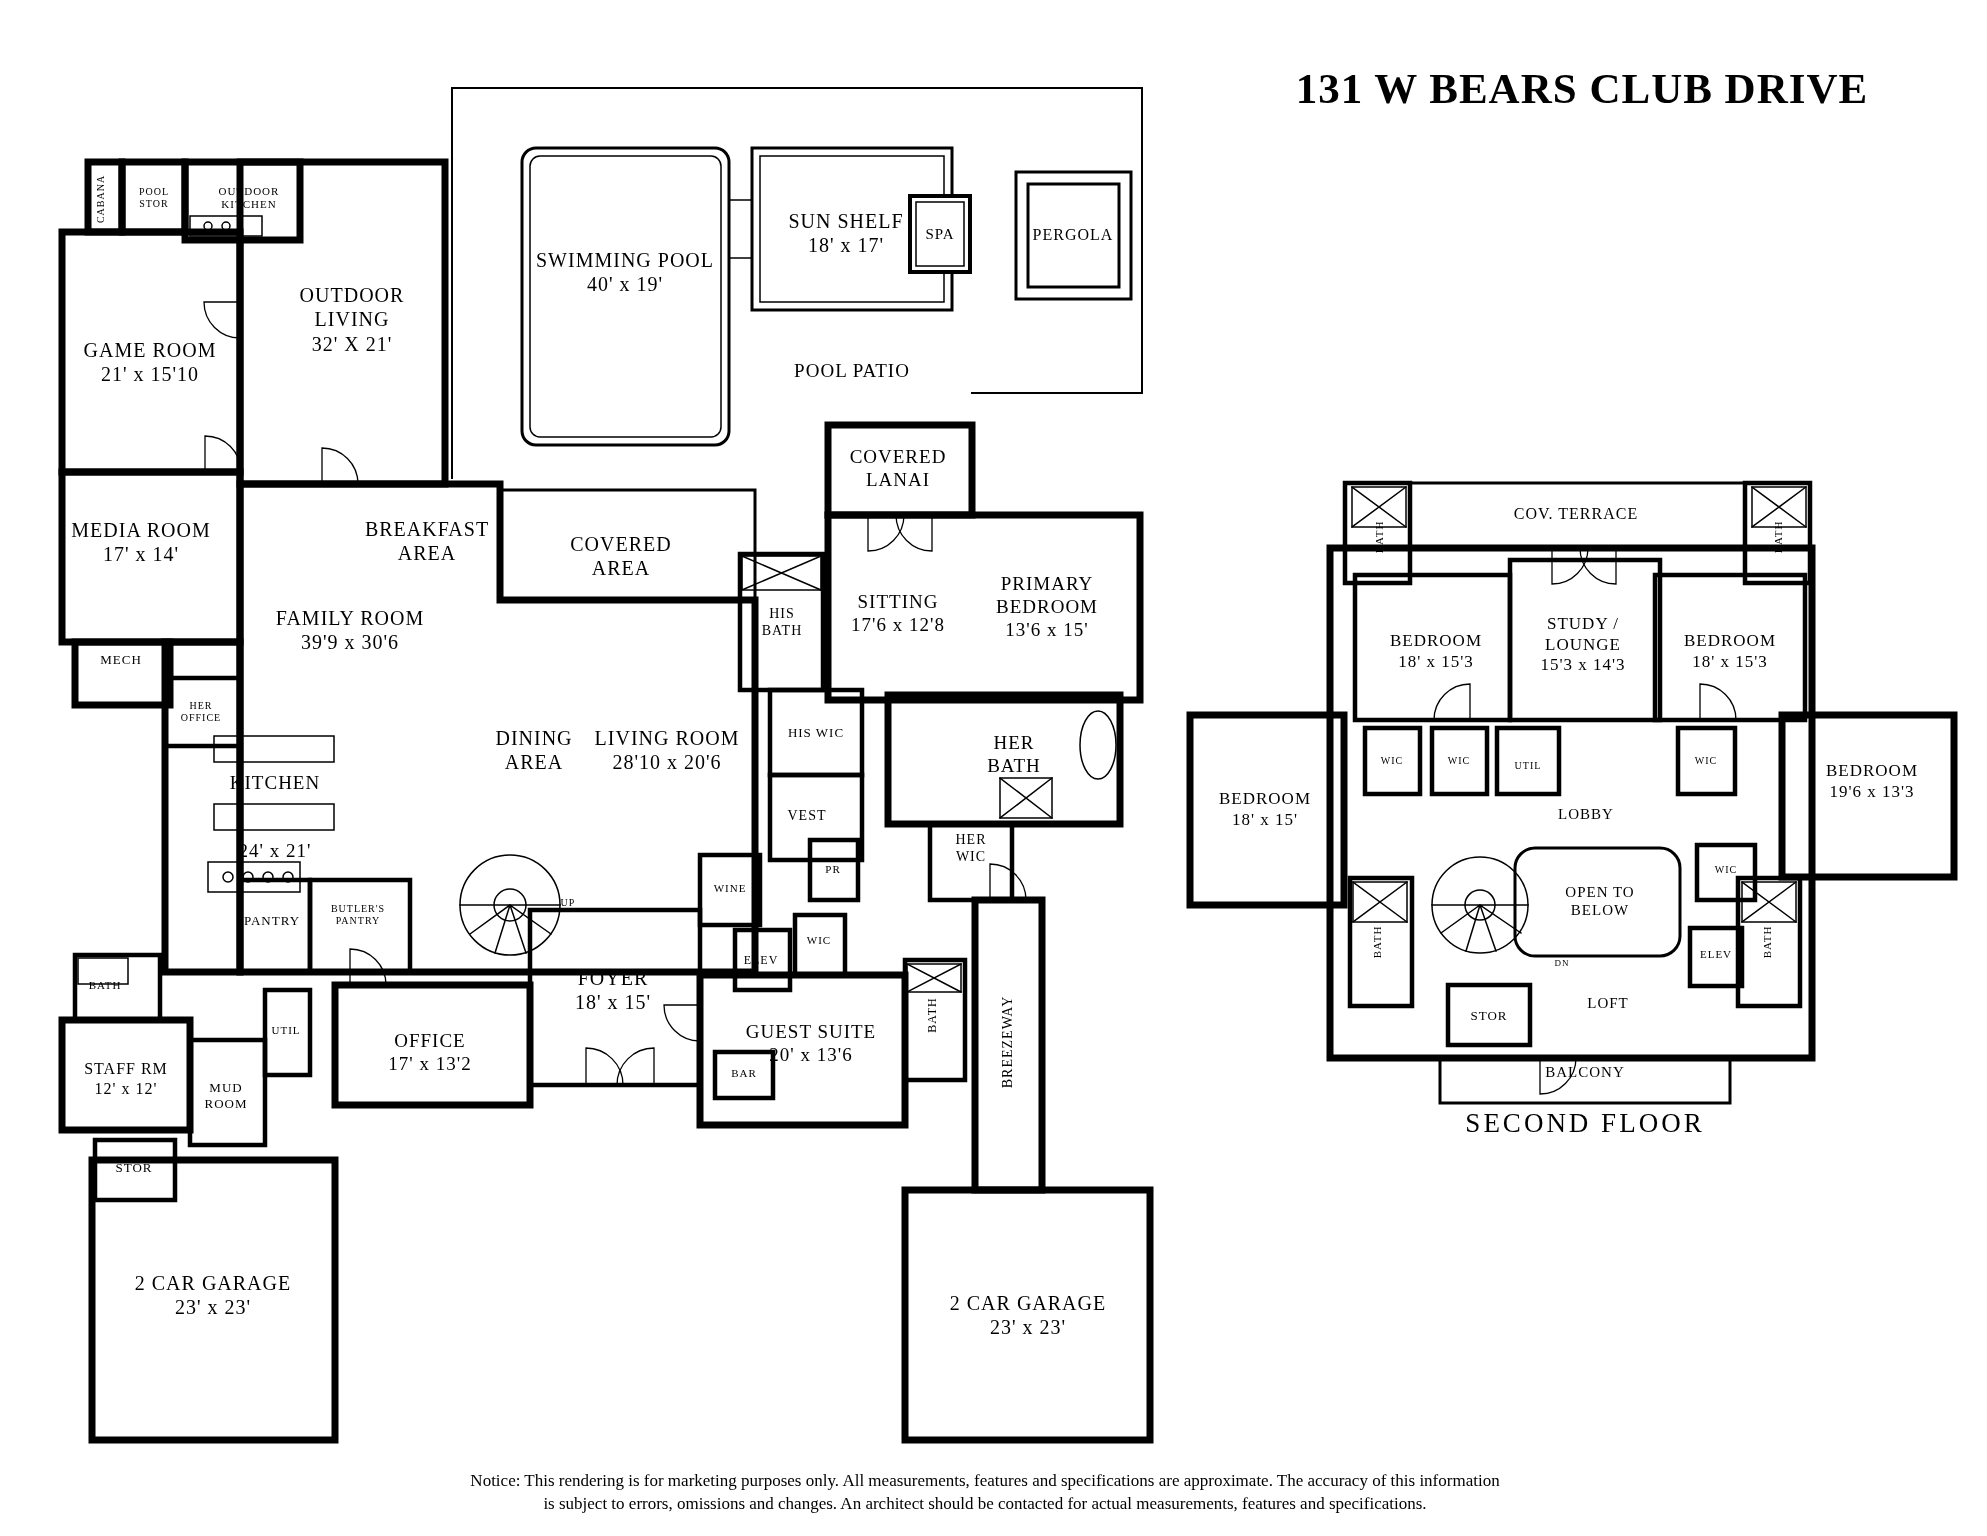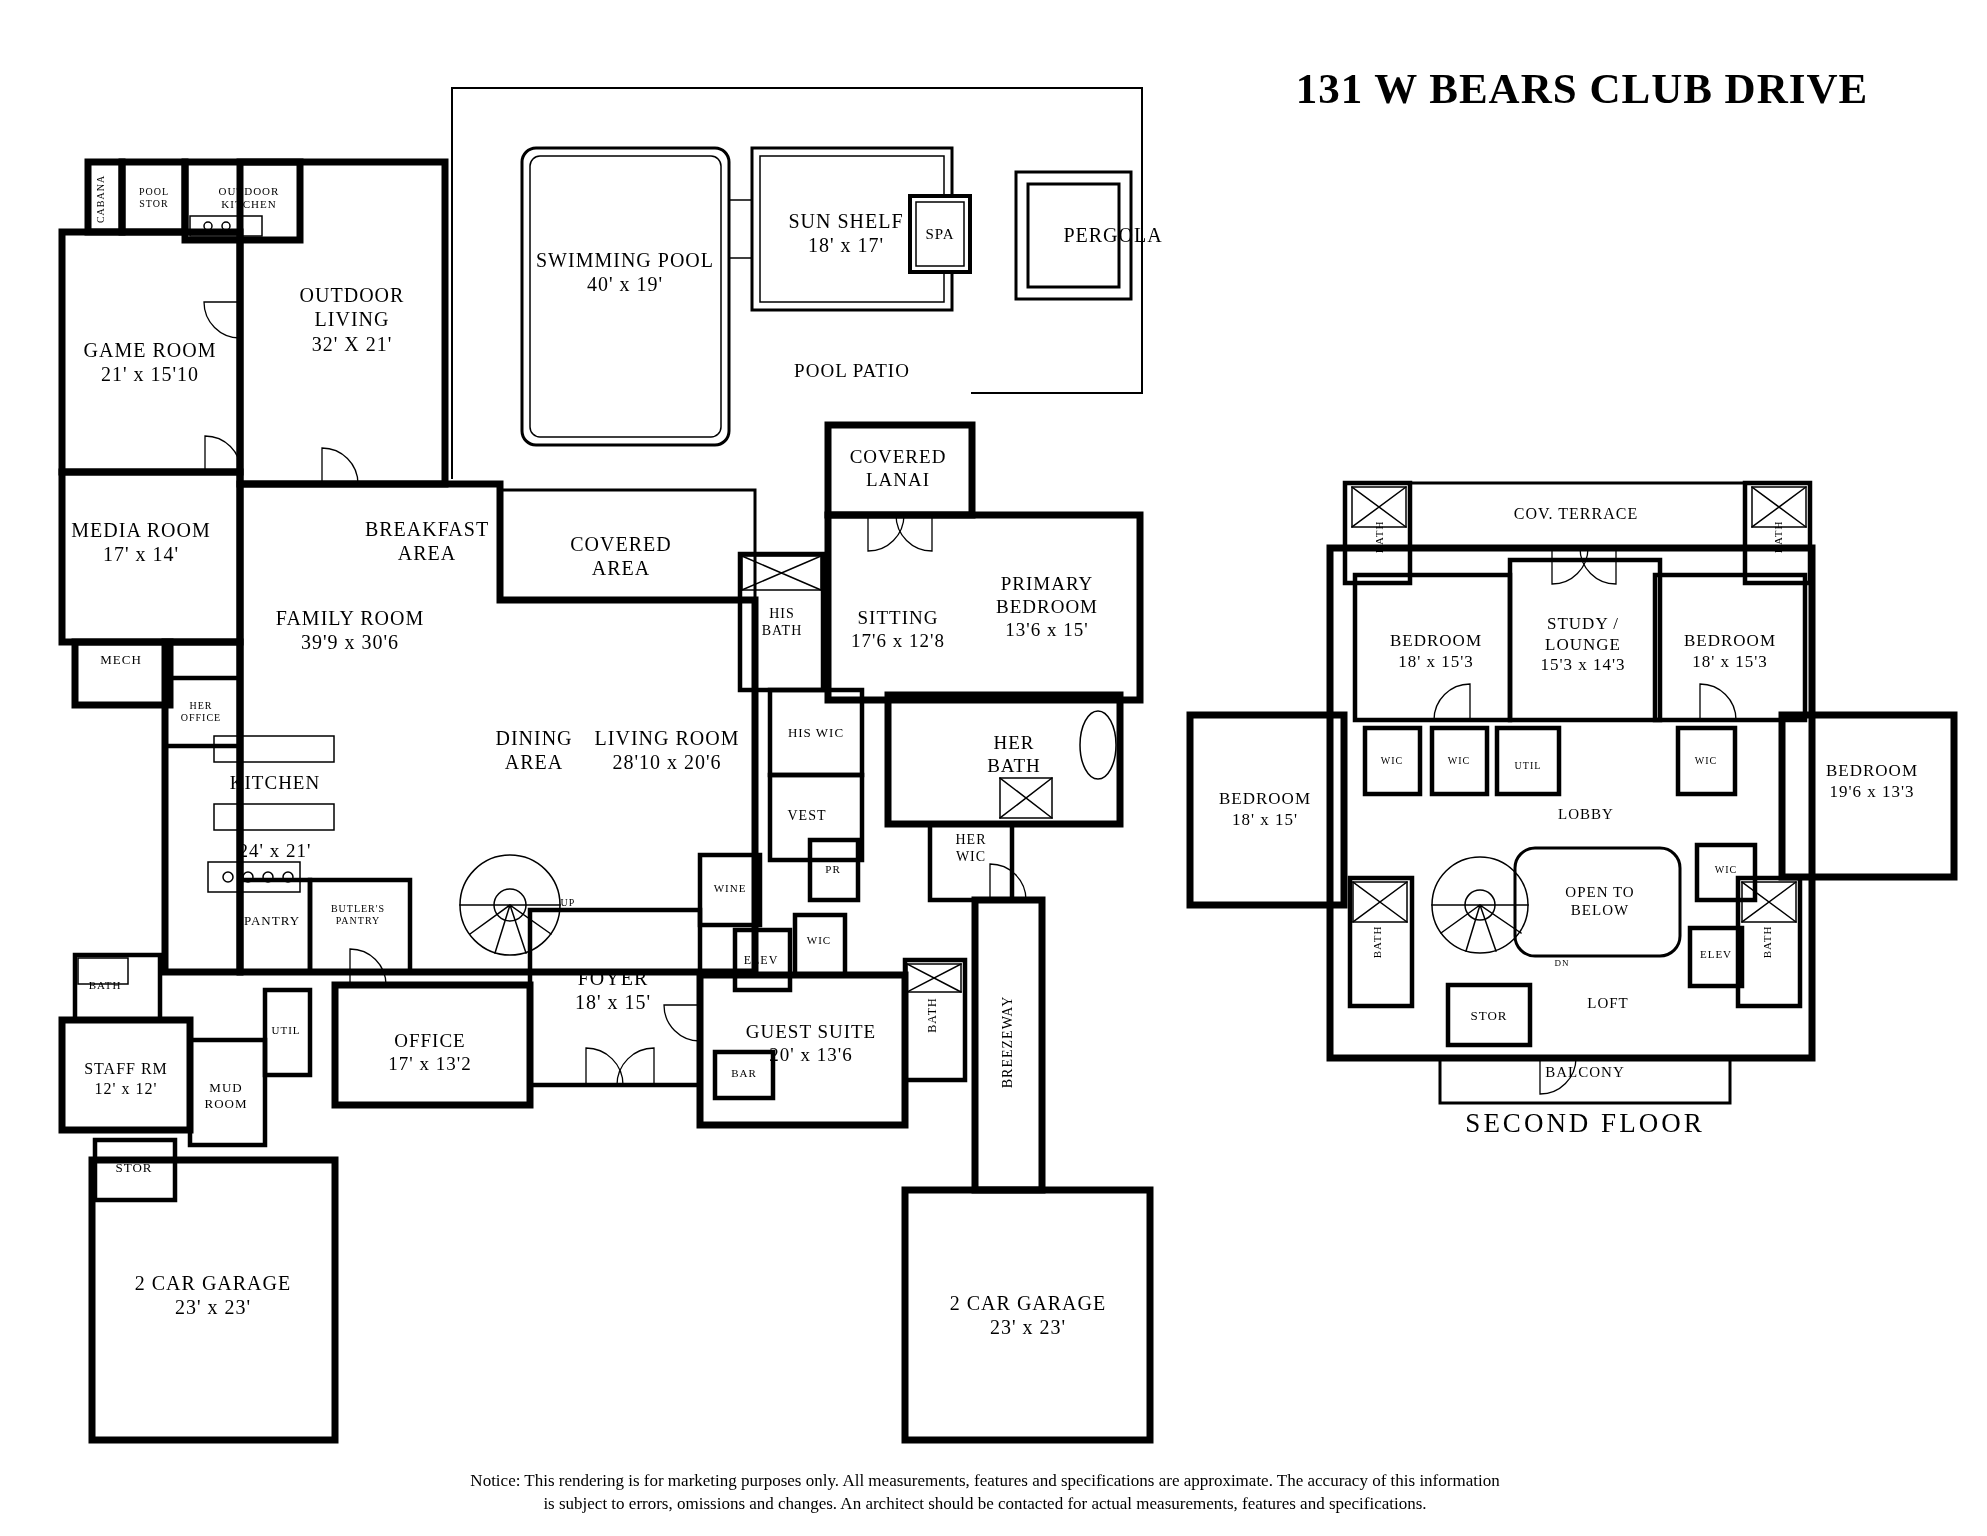--- a/index.html
+++ b/index.html
@@ -189,34 +189,34 @@
       <div class="lbl" style="left: 150px; top: 362px; font-size: 20px; transform: translate(-50%, -50%);">GAME ROOM
 21' x 15'10</div>
       <div class="lbl" style="left: 352px; top: 320px; font-size: 20px; transform: translate(-50%, -50%);">OUTDOOR
 LIVING
 32' X 21'</div>
       <div class="lbl" style="left: 625px; top: 272px; font-size: 20px; transform: translate(-50%, -50%);">SWIMMING POOL
 40' x 19'</div>
       <div class="lbl" style="left: 846px; top: 233px; font-size: 20px; transform: translate(-50%, -50%);">SUN SHELF
 18' x 17'</div>
       <div class="lbl" style="left: 940px; top: 234px; font-size: 15px; transform: translate(-50%, -50%);">SPA</div>
-      <div class="lbl" style="left: 1073px; top: 235px; font-size: 20px; transform: translate(-50%, -50%); margin-left: 40px;">PERGOLA</div>
+      <div class="lbl" style="left: 1073px; top: 235px; font-size: 16px; transform: translate(-50%, -50%);">PERGOLA</div>
       <div class="lbl" style="left: 852px; top: 371px; font-size: 19px; transform: translate(-50%, -50%);">POOL PATIO</div>
       <div class="lbl" style="left: 141px; top: 542px; font-size: 20px; transform: translate(-50%, -50%);">MEDIA ROOM
 17' x 14'</div>
       <div class="lbl" style="left: 121px; top: 660px; font-size: 13px; transform: translate(-50%, -50%);">MECH</div>
       <div class="lbl" style="left: 427px; top: 541px; font-size: 20px; transform: translate(-50%, -50%);">BREAKFAST
 AREA</div>
       <div class="lbl" style="left: 621px; top: 556px; font-size: 20px; transform: translate(-50%, -50%);">COVERED
 AREA</div>
       <div class="lbl" style="left: 898px; top: 468px; font-size: 19px; transform: translate(-50%, -50%);">COVERED
 LANAI</div>
       <div class="lbl" style="left: 782px; top: 622px; font-size: 14px; transform: translate(-50%, -50%);">HIS
 BATH</div>
-      <div class="lbl" style="left: 898px; top: 613px; font-size: 19px; transform: translate(-50%, -50%); margin-top: 16px;">SITTING
+      <div class="lbl" style="left: 898px; top: 613px; font-size: 19px; transform: translate(-50%, -50%);">SITTING
 17'6 x 12'8</div>
       <div class="lbl" style="left: 1047px; top: 607px; font-size: 19px; transform: translate(-50%, -50%);">PRIMARY
 BEDROOM
 13'6 x 15'</div>
       <div class="lbl" style="left: 350px; top: 630px; font-size: 20px; transform: translate(-50%, -50%);">FAMILY ROOM
 39'9 x 30'6</div>
       <div class="lbl" style="left: 201px; top: 712px; font-size: 10px; transform: translate(-50%, -50%);">HER
 OFFICE</div>
       <div class="lbl" style="left: 275px; top: 783px; font-size: 19px; transform: translate(-50%, -50%);">KITCHEN</div>
       <div class="lbl" style="left: 275px; top: 851px; font-size: 19px; transform: translate(-50%, -50%);">24' x 21'</div>

